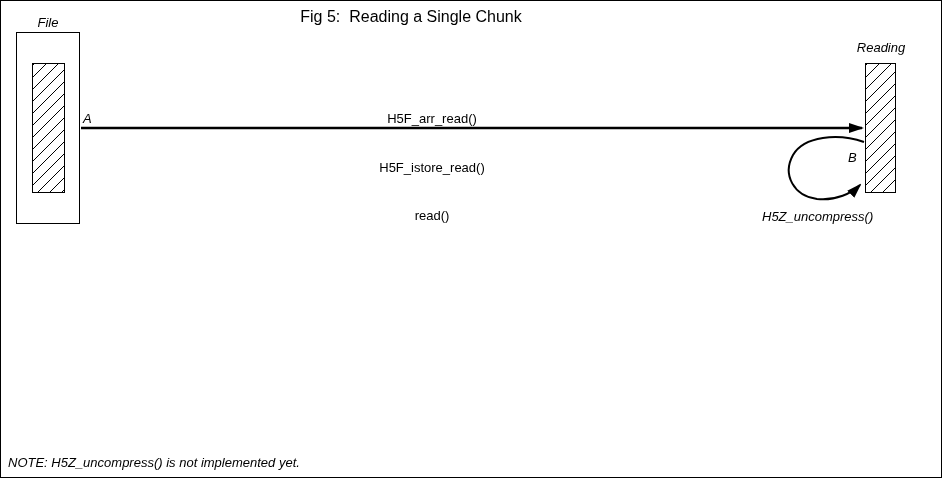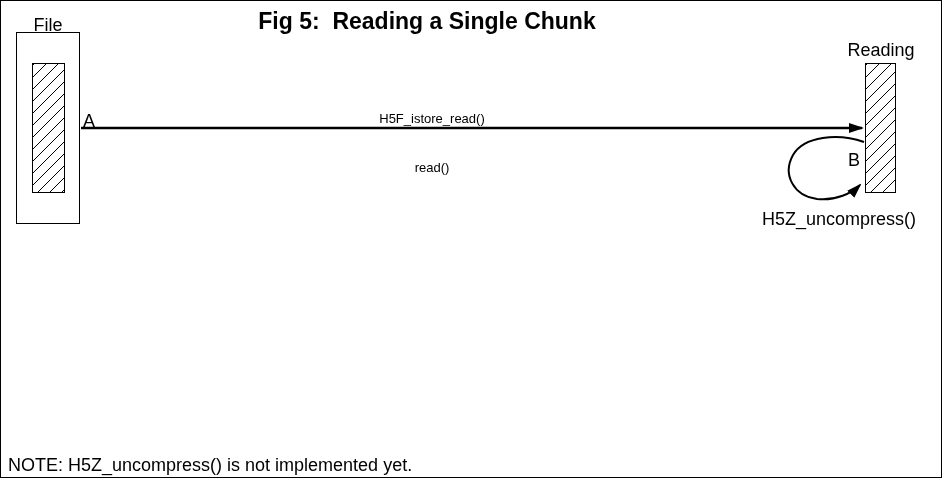--- a/index.html
+++ b/index.html
@@ -18,30 +18,30 @@
   }
   .frame {
     position: absolute;
     left: 0; top: 1;
     width: 940px; height: 476px;
     border: 1px solid #000;
     pointer-events: none;
   }
   .title {
     position: absolute;
-    left: 427px; top: 8px;
+    left: 411px; top: 8px;
     transform: translateX(-50%);
-    font-size: 23px;
+    font-size: 16px;
     white-space: pre;
-    font-weight: bold;
   }
   .small-label {
     position: absolute;
-    font-size: 18px;
+    font-size: 13px;
     white-space: pre;
+    font-style: italic;
   }
   .file-label   { left: 48px;  top: 15px; transform: translateX(-50%); }
   .buffer-label { left: 881px; top: 40px; transform: translateX(-50%); }
   .a-label      { left: 83px;  top: 111px; }
   .b-label      { left: 848px; top: 150px; }
   .uncompress-label { left: 762px; top: 209px; }
   .note         { left: 8px;   top: 455px; text-align: center; }
 
   .file-box {
     position: absolute;
@@ -96,20 +96,21 @@
 
   <div class="small-label file-label">File</div>
   <div class="file-box"></div>
   <div class="file-hatch hatch"></div>
 
   <div class="small-label buffer-label">Reading</div>
   <div class="buffer-box hatch"></div>
 
   <div class="small-label a-label">A</div>
   <div class="fn-list">
+    <div>H5F_arr_read()</div>
     <div>H5F_istore_read()</div>
     <div>read()</div>
   </div>
 
   <div class="small-label b-label">B</div>
   <div class="small-label uncompress-label">H5Z_uncompress()</div>
 
   <div class="small-label note">NOTE: H5Z_uncompress() is not implemented yet.</div>
 
   <svg class="overlay" viewBox="0 0 945 481">

